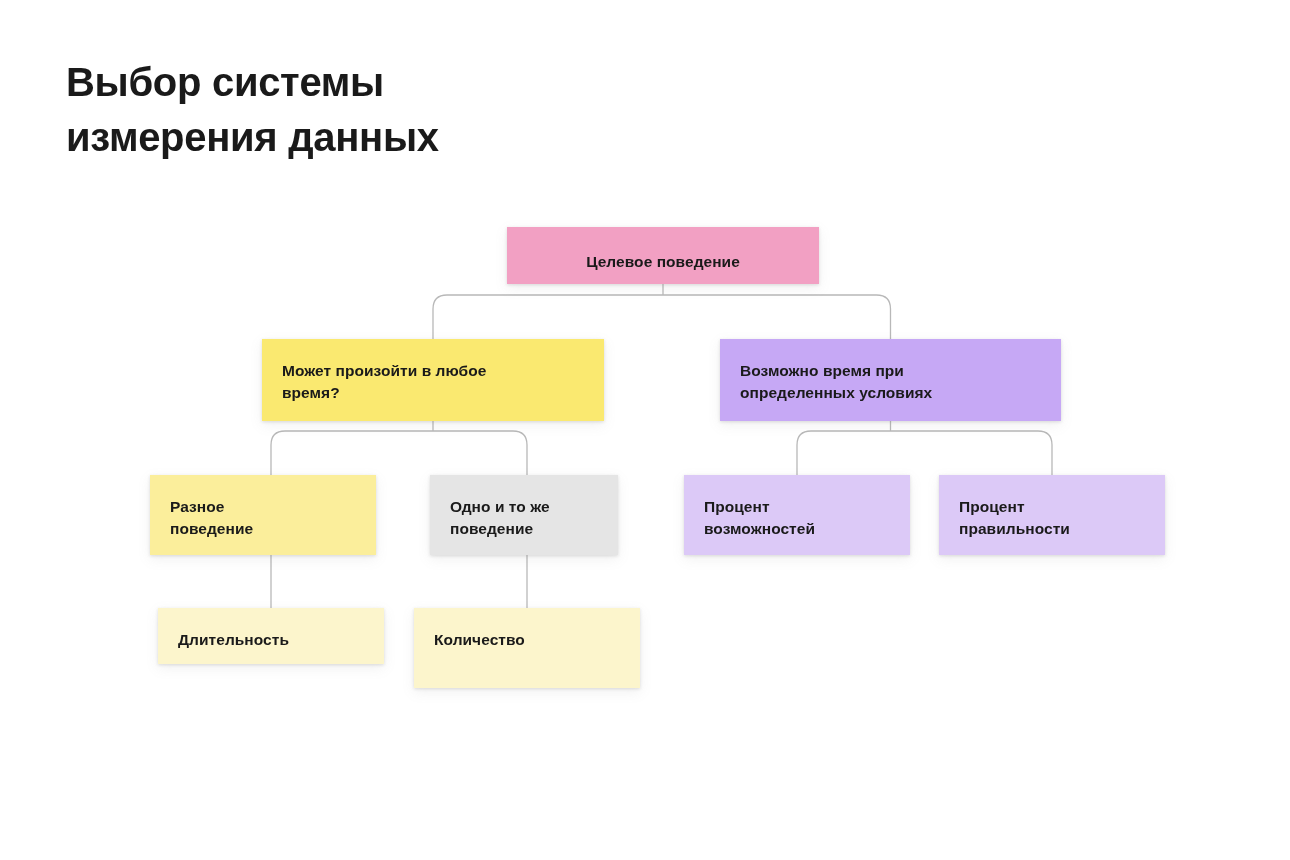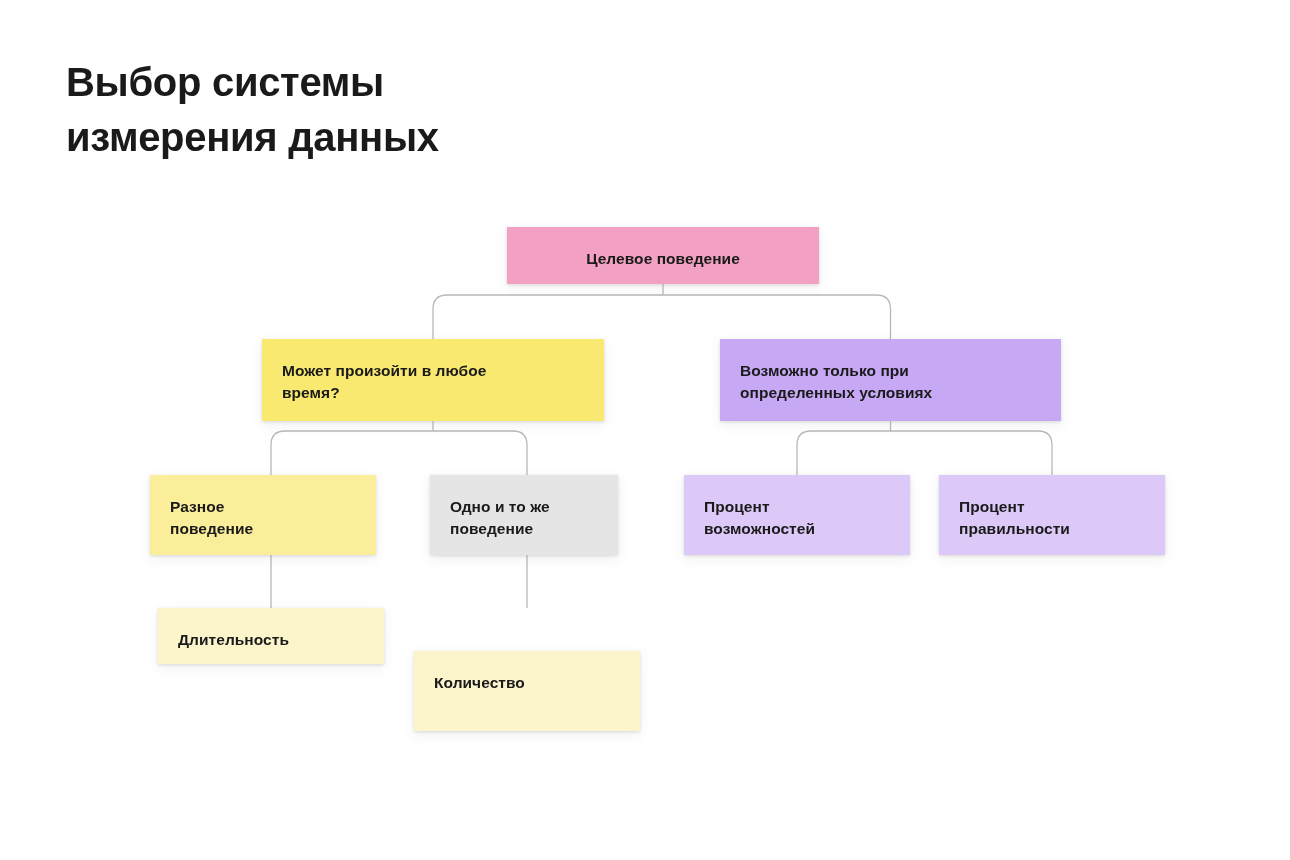--- a/index.html
+++ b/index.html
@@ -44,24 +44,24 @@
     box-shadow: 0 1px 3px rgba(120,120,120,0.22), 0 4px 12px rgba(140,140,140,0.12);
     color: #1a1a1a;
     font-weight: 700;
     font-size: 15.5px;
     line-height: 1.42;
     letter-spacing: 0.05px;
     white-space: pre-line;
     display: flex;
   }
   .node.align-center {
-    align-items: flex-start;
+    align-items: flex-end;
     justify-content: center;
     text-align: center;
-    padding: 21px 14px;
+    padding: 11px 14px;
   }
   .node.align-left {
     align-items: flex-start;
     justify-content: flex-start;
     text-align: left;
     padding: 21px 4px 10px 20px;
   }
   .node .node-label {
     display: block;
   }
@@ -92,27 +92,27 @@
       </g>
       <g>
         <line x1="527" y1="555" x2="527" y2="608" stroke="#b8b8b8" stroke-width="1.3"></line>
       </g>
     </svg>
 
   <div id="node-layer">
       <div class="node align-center" style="left: 507px; top: 227px; width: 312px; height: 57px; background: rgb(242, 160, 195);"><span class="node-label">Целевое поведение</span></div>
       <div class="node align-left" style="left: 262px; top: 339px; width: 342px; height: 82px; background: rgb(250, 233, 112);"><span class="node-label">Может произойти в любое
 время?</span></div>
-      <div class="node align-left" style="left: 720px; top: 339px; width: 341px; height: 82px; background: rgb(198, 168, 245);"><span class="node-label">Возможно только при
+      <div class="node align-left" style="left: 720px; top: 339px; width: 341px; height: 82px; background: rgb(198, 168, 245);"><span class="node-label">Возможно время при
 определенных условиях</span></div>
       <div class="node align-left" style="left: 150px; top: 475px; width: 226px; height: 80px; background: rgb(251, 238, 155);"><span class="node-label">Разное
 поведение</span></div>
       <div class="node align-left" style="left: 430px; top: 475px; width: 188px; height: 80px; background: #e5e5e5;"><span class="node-label">Одно и то же
 поведение</span></div>
       <div class="node align-left" style="left: 684px; top: 475px; width: 226px; height: 80px; background: rgb(220, 201, 247);"><span class="node-label">Процент
 возможностей</span></div>
       <div class="node align-left" style="left: 939px; top: 475px; width: 226px; height: 80px; background: rgb(220, 201, 247);"><span class="node-label">Процент
 правильности</span></div>
       <div class="node align-left" style="left: 158px; top: 608px; width: 226px; height: 56px; background: rgb(252, 245, 204); text-align: center;"><span class="node-label">Длительность</span></div>
-      <div class="node align-left" style="left: 414px; top: 608px; width: 226px; height: 80px; background: rgb(252, 245, 204); margin-top: 43px;"><span class="node-label">Количество</span></div>
+      <div class="node align-left" style="left: 414px; top: 608px; width: 226px; height: 80px; background: rgb(252, 245, 204);"><span class="node-label">Количество</span></div>
     </div>
 
 </div>
 
 </body></html>

